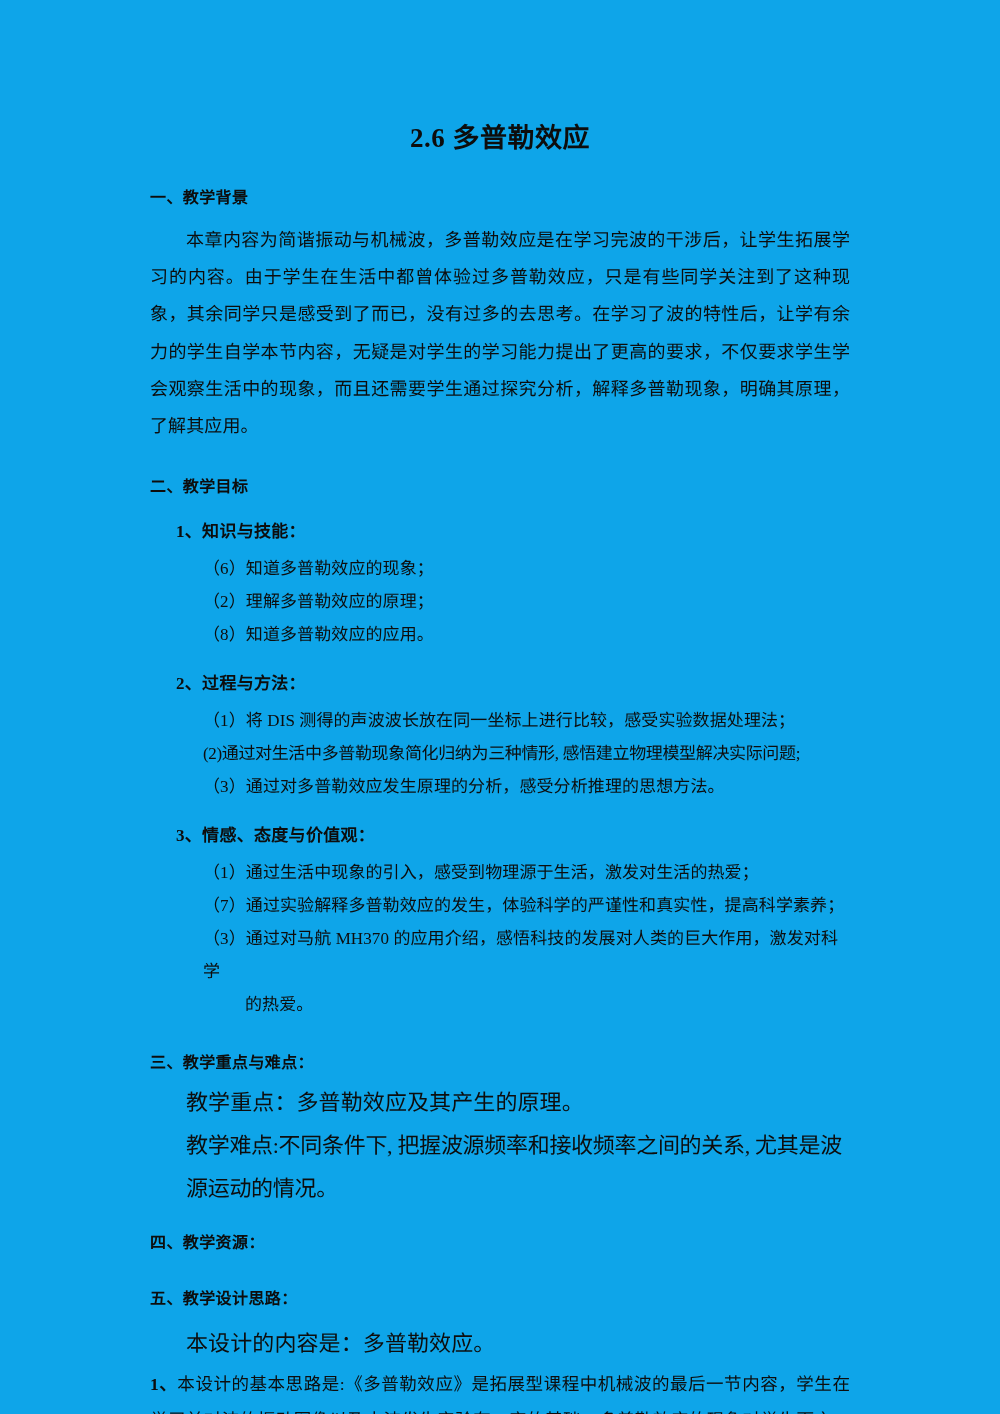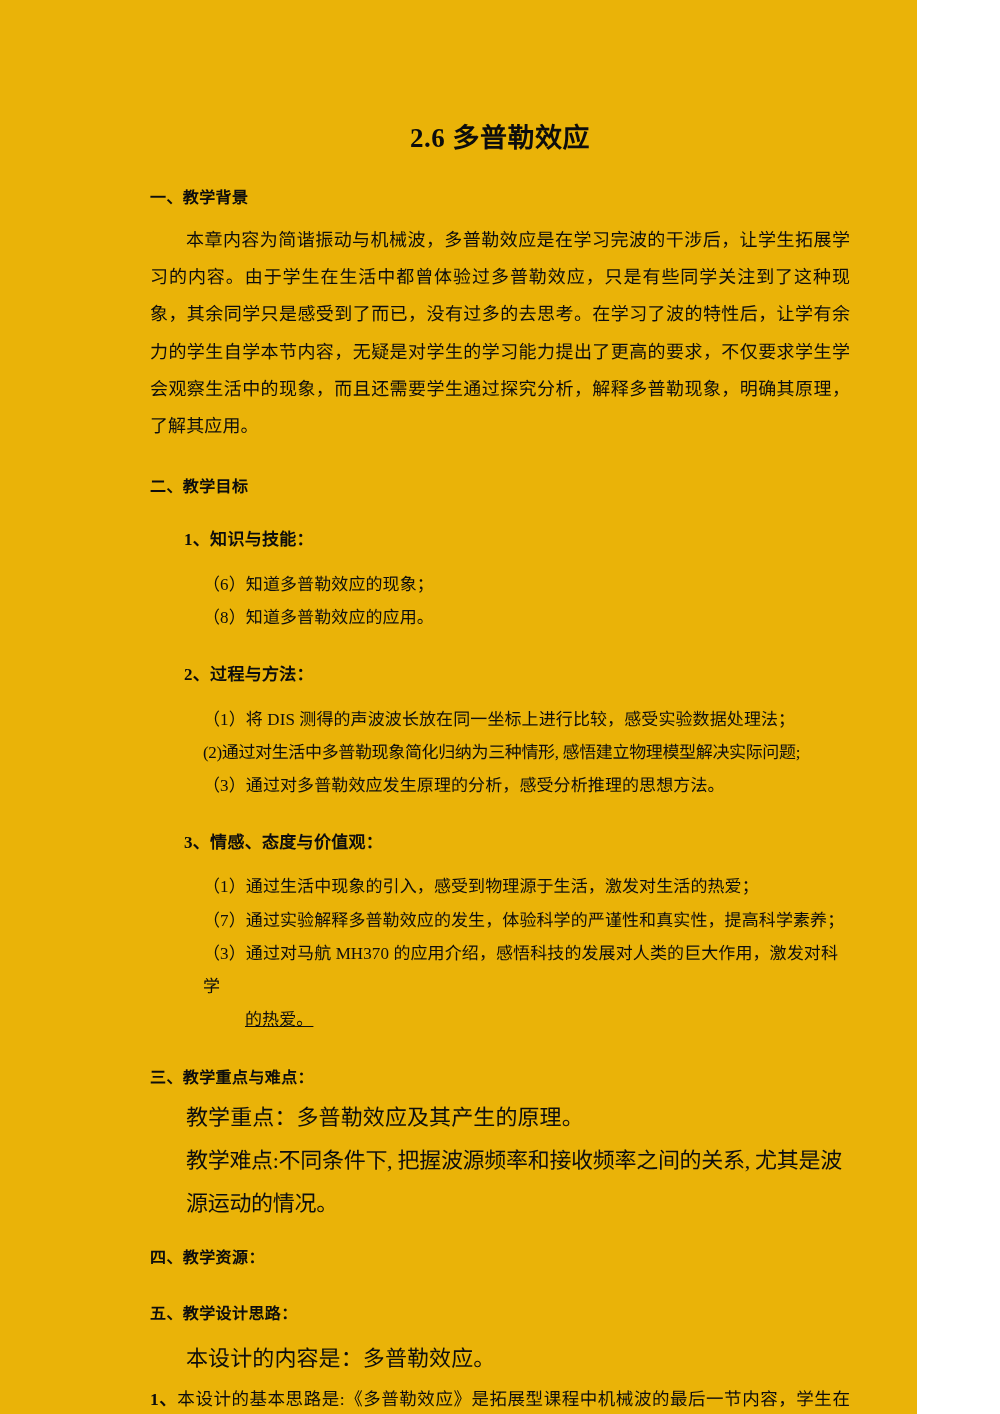--- a/index.html
+++ b/index.html
@@ -10,23 +10,23 @@
   }
   body {
     width: 1000px;
     height: 1414px;
     font-family: "Liberation Serif", "DejaVu Serif", serif;
     color: #0d0d0d;
     -webkit-font-smoothing: antialiased;
   }
   .page {
     position: relative;
-    width: 917px;
+    width: 1000px;
     height: 1414px;
-    background: #eab308;
+    background: #0ea5e9;
     box-sizing: border-box;
     padding: 16px;
     overflow: hidden;
   }
   .content {
     position: absolute;
     left: 150px;
     top: 0;
     width: 700px;
   }
@@ -59,39 +59,38 @@
     text-justify: inter-ideograph;
     margin: 0;
     letter-spacing: 0.1px;
   }
   .indent2 { text-indent: 2em; }
 
   
   .sub-heading {
     font-size: 17px;
     font-weight: bold;
-    margin: 8px;
+    margin: 0;
     line-height: 1.5;
     padding-left: 26px;
     letter-spacing: 0.3px;
   }
 
   
   .list-item {
     font-size: 17px;
     line-height: 1.95;
     margin: 0;
     padding-left: 53px;
     letter-spacing: 0.1px;
   }
   .list-item.tight { letter-spacing: -0.35px; }
   .list-item .cont {
     display: block;
     padding-left: 42px;
-    text-decoration: underline;
   }
 
   
   .plain-line {
     font-size: 22px;
     line-height: 1.95;
     margin: 0;
     padding-left: 36px;
     letter-spacing: 0.1px;
   }
@@ -131,20 +130,21 @@
 
     <div class="sp-lg"></div>
 
     <h2 class="sec-heading">二、教学目标</h2>
 
     <div class="sp-md"></div>
 
     <h3 class="sub-heading">1、知识与技能：</h3>
     <div class="sp-xs"></div>
     <p class="list-item">（6）知道多普勒效应的现象；</p>
+    <p class="list-item">（2）理解多普勒效应的原理；</p>
     <p class="list-item">（8）知道多普勒效应的应用。</p>
 
     <div class="sp-md"></div>
 
     <h3 class="sub-heading">2、过程与方法：</h3>
     <div class="sp-xs"></div>
     <p class="list-item">（1）将 DIS 测得的声波波长放在同一坐标上进行比较，感受实验数据处理法；</p>
     <p class="list-item tight">(2)通过对生活中多普勒现象简化归纳为三种情形, 感悟建立物理模型解决实际问题;</p>
     <p class="list-item">（3）通过对多普勒效应发生原理的分析，感受分析推理的思想方法。</p>
 

